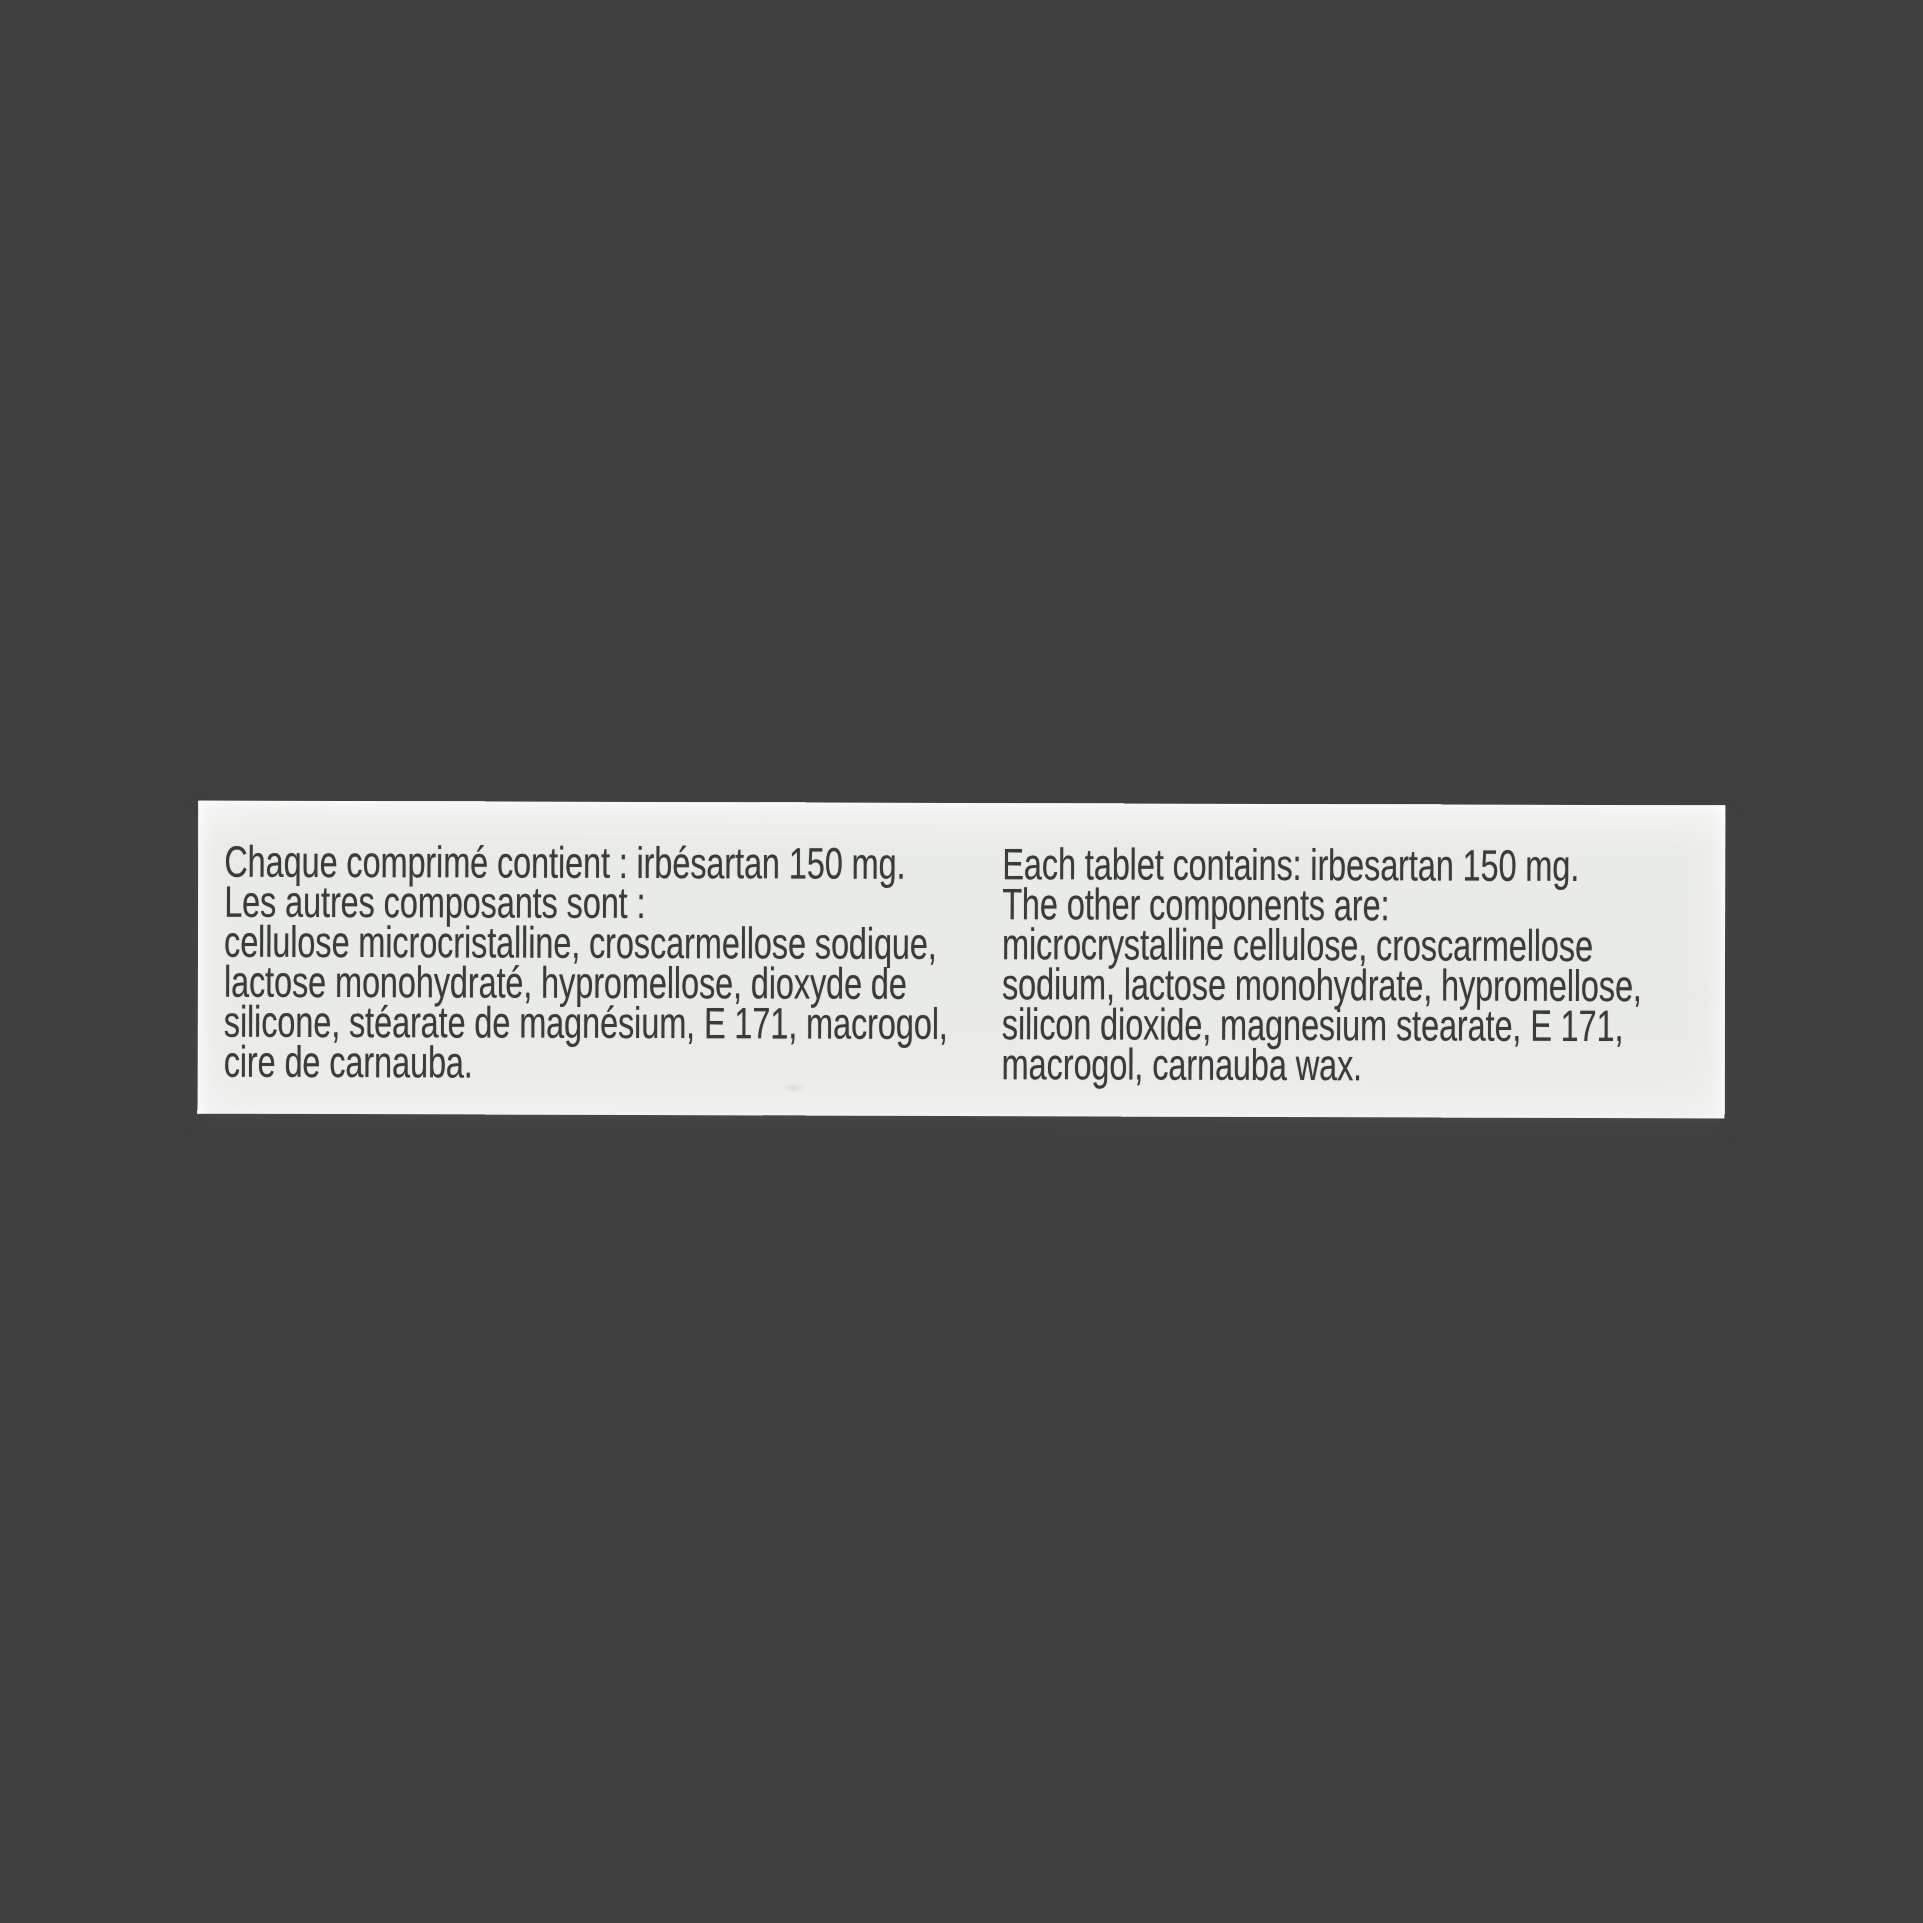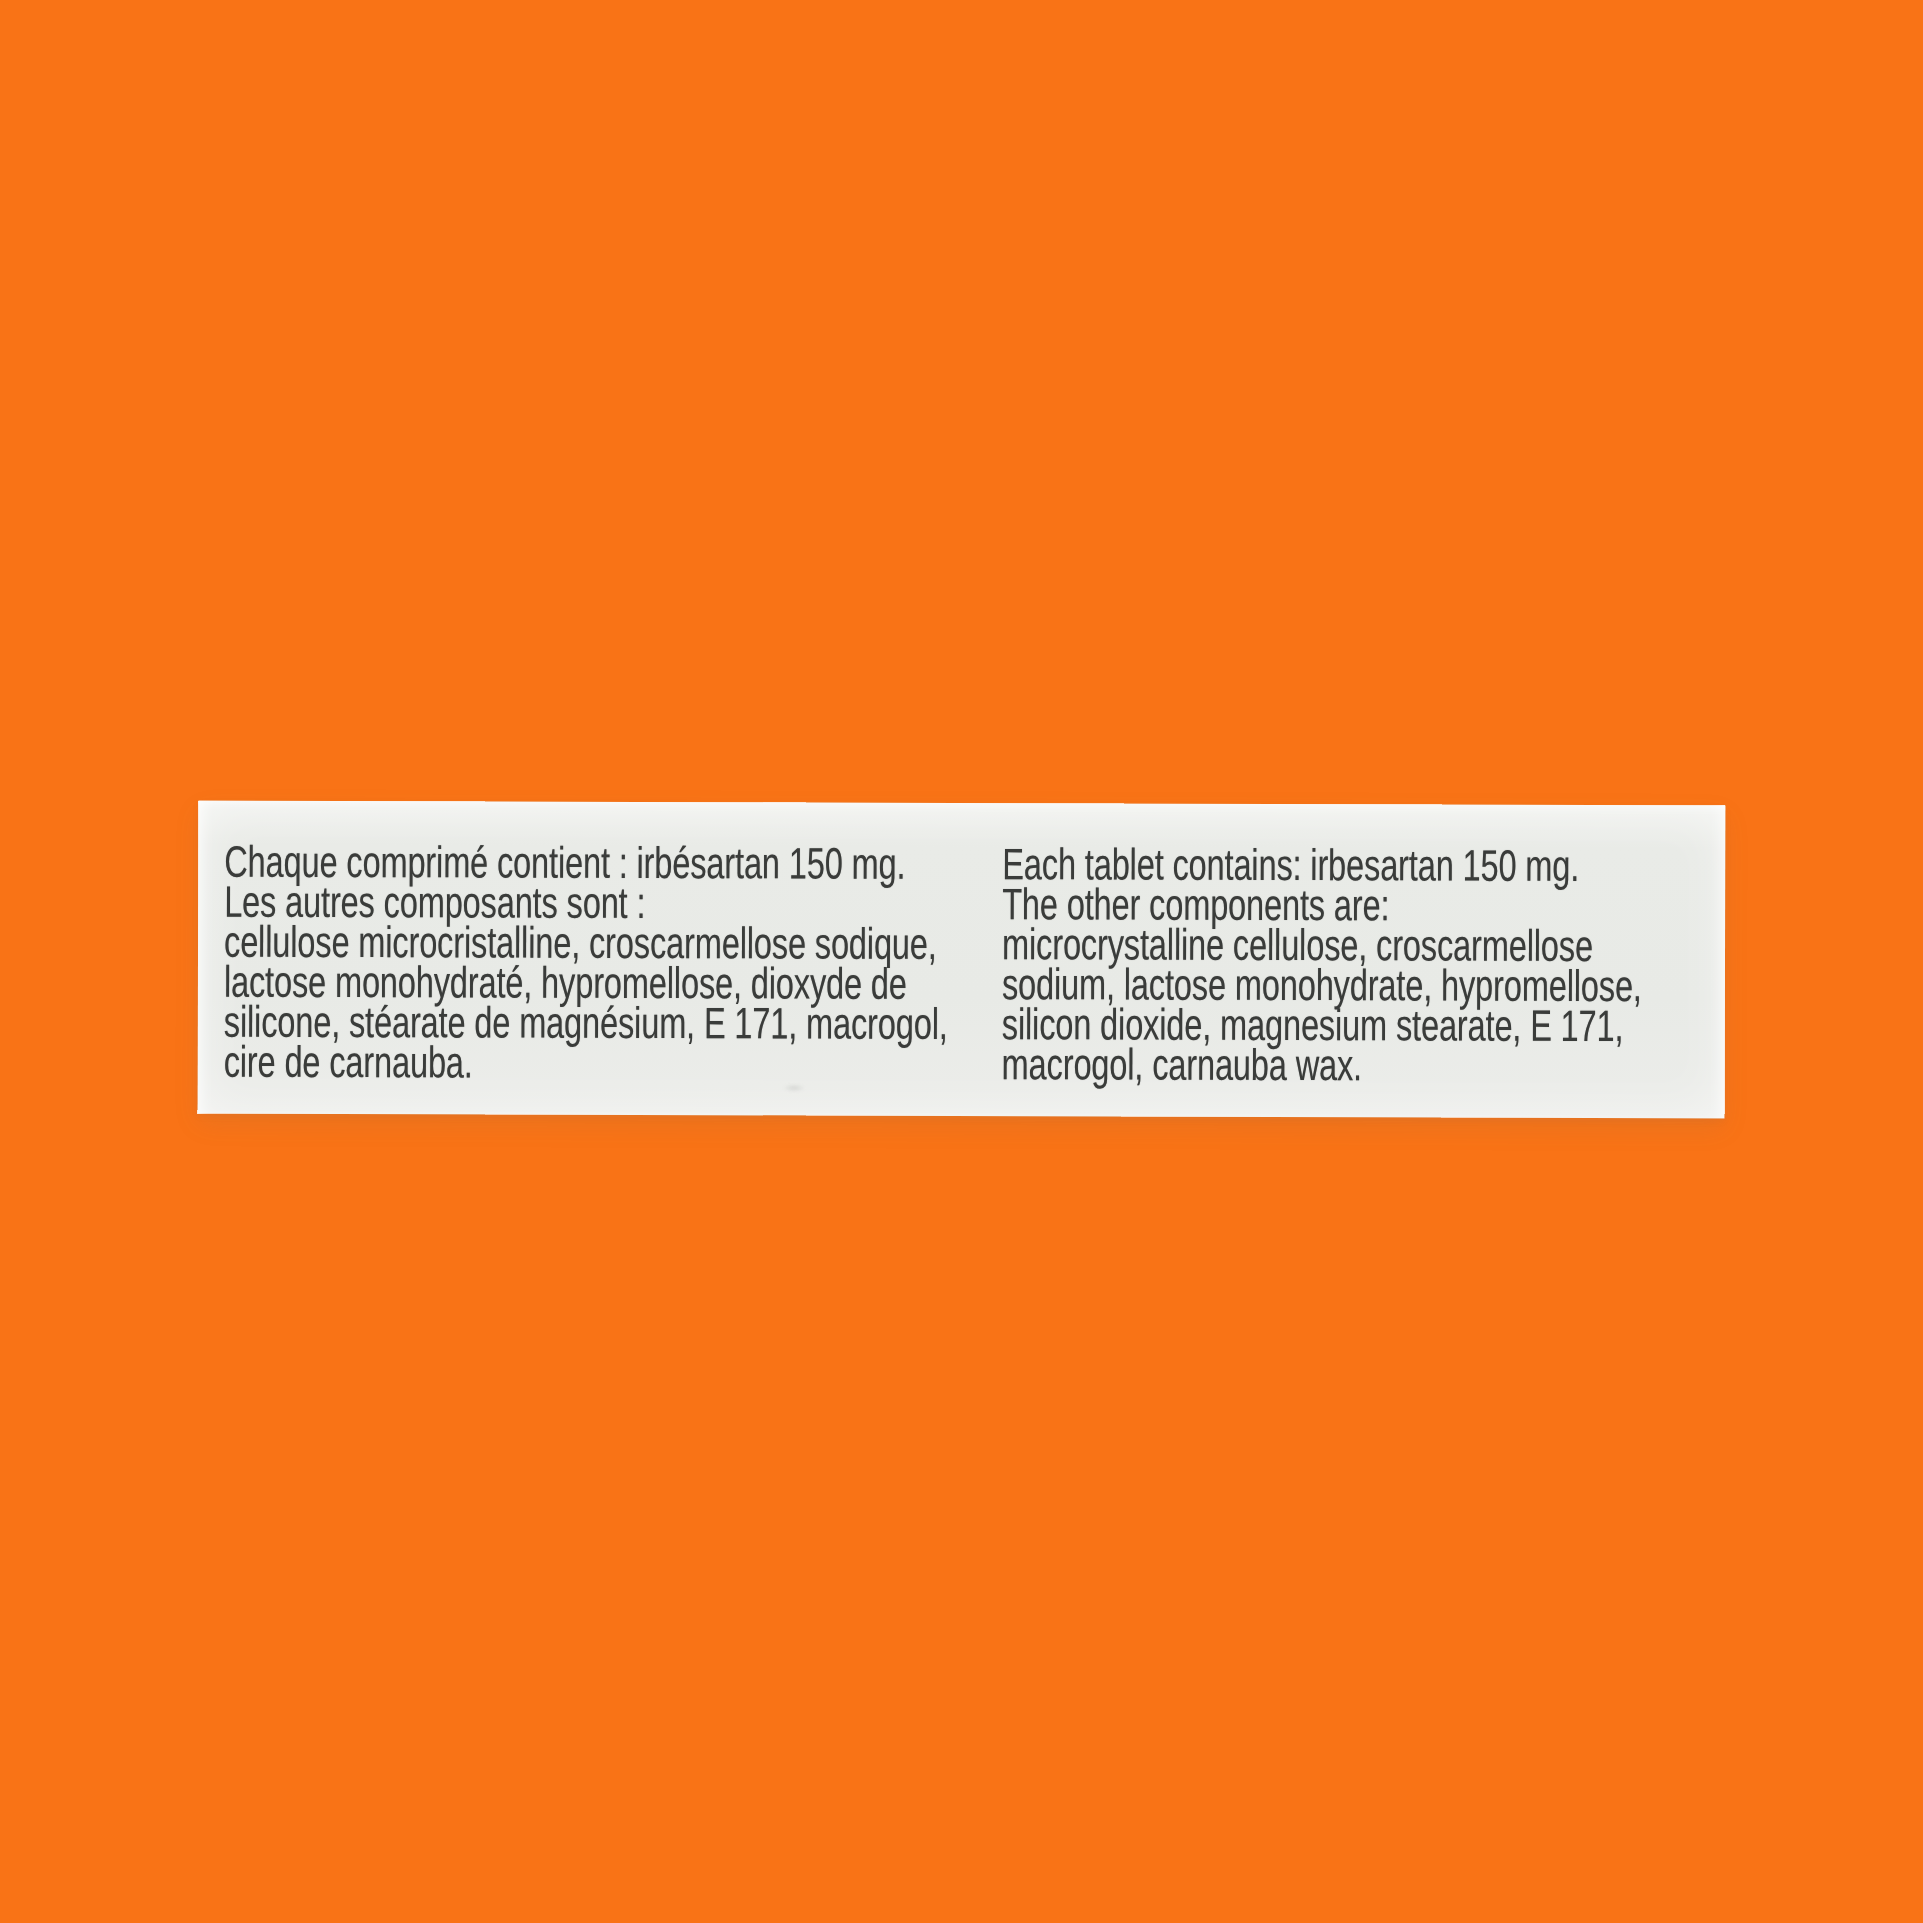--- a/index.html
+++ b/index.html
@@ -10,21 +10,21 @@
     width: 1924px;
     height: 1924px;
     position: relative;
     background: #ffffff;
     overflow: hidden;
     font-family: "Liberation Sans", "DejaVu Sans", sans-serif;
   }
   .photo-stage {
     position: absolute;
     inset: 0;
-    background: #f97316;
+    background: #404040;
   }
   .box-panel {
     position: absolute;
     left: 198px;
     top: 803px;
     width: 1527px;
     height: 313px;
     transform: rotate(0.18deg);
     transform-origin: 50% 50%;
     background: linear-gradient(180deg, #f0f1ee 0%, #e9ebe7 14%, #e8eae6 62%, #ecedea 100%);

